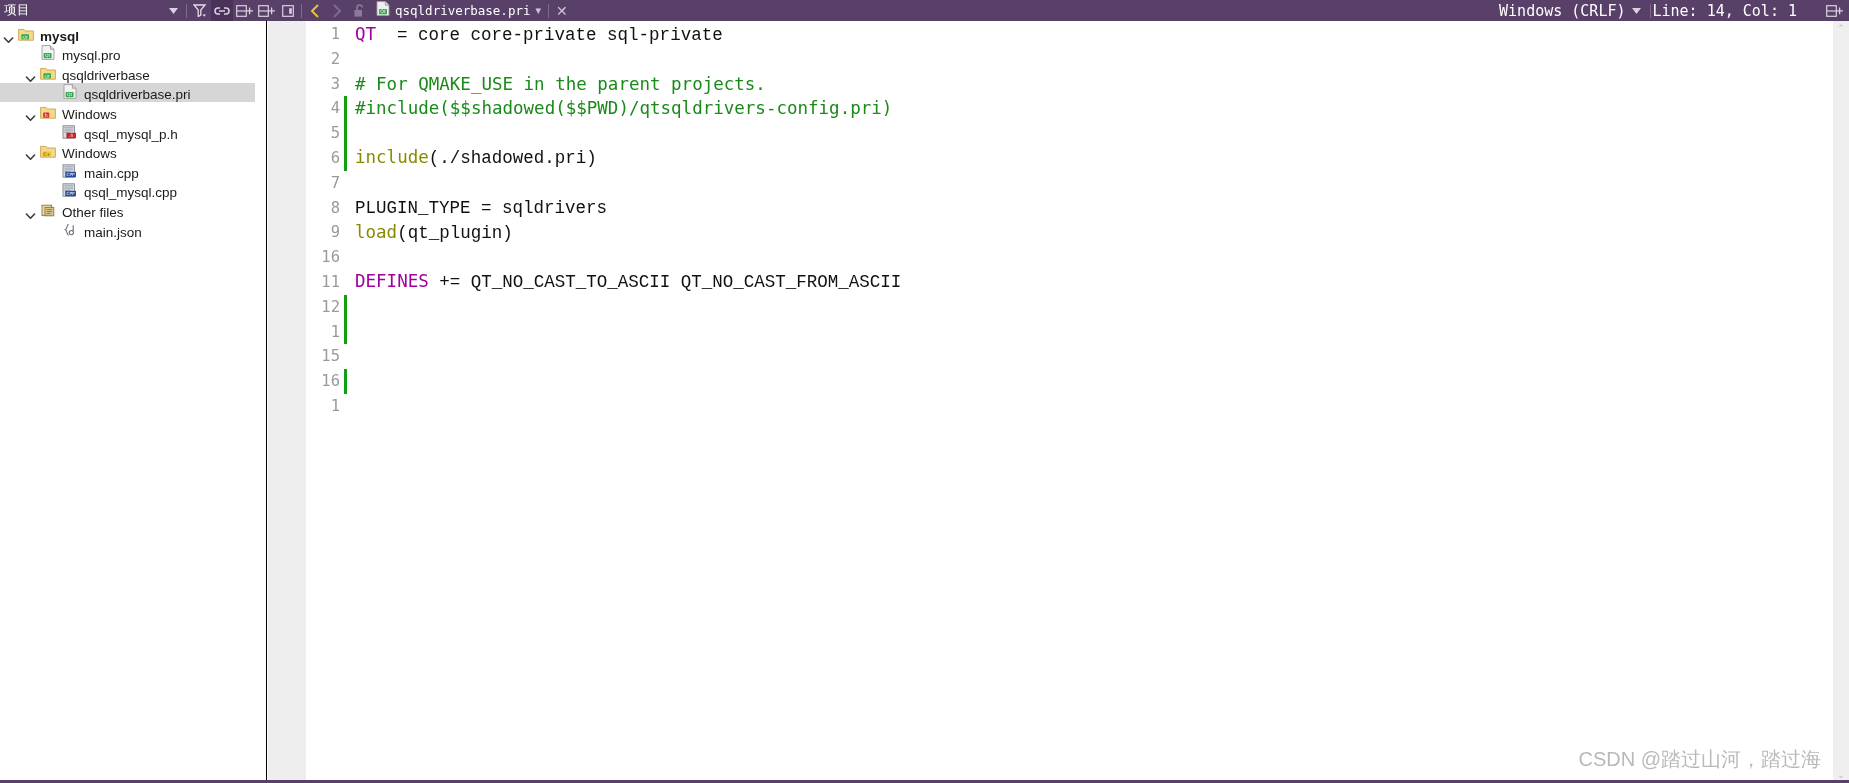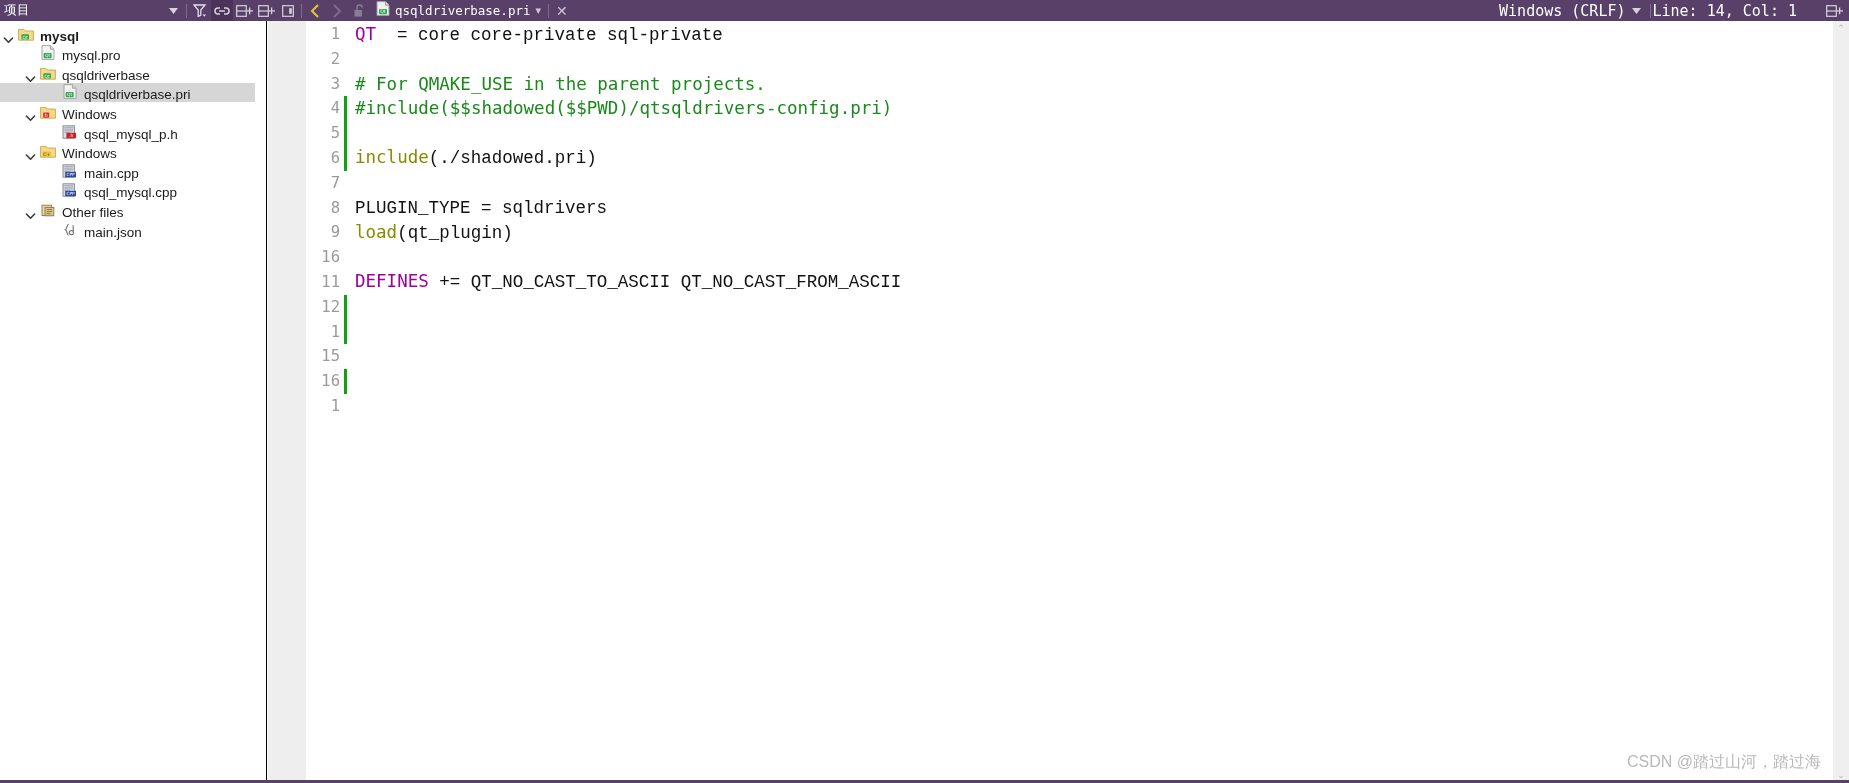--- a/index.html
+++ b/index.html
@@ -237,21 +237,21 @@
     font-size: 9px;
     line-height: 9px;
   }
 
   
   .watermark {
     position: absolute;
     right: 28px;
     bottom: 10px;
     color: #b9b9b9;
-    font-size: 16px;
+    font-size: 20px;
     white-space: nowrap;
   }
 
   
   .bottomstrip {
     position: absolute;
     left: 0; bottom: 0;
     width: 1849px;
     height: 3px;
     background: #584069;

